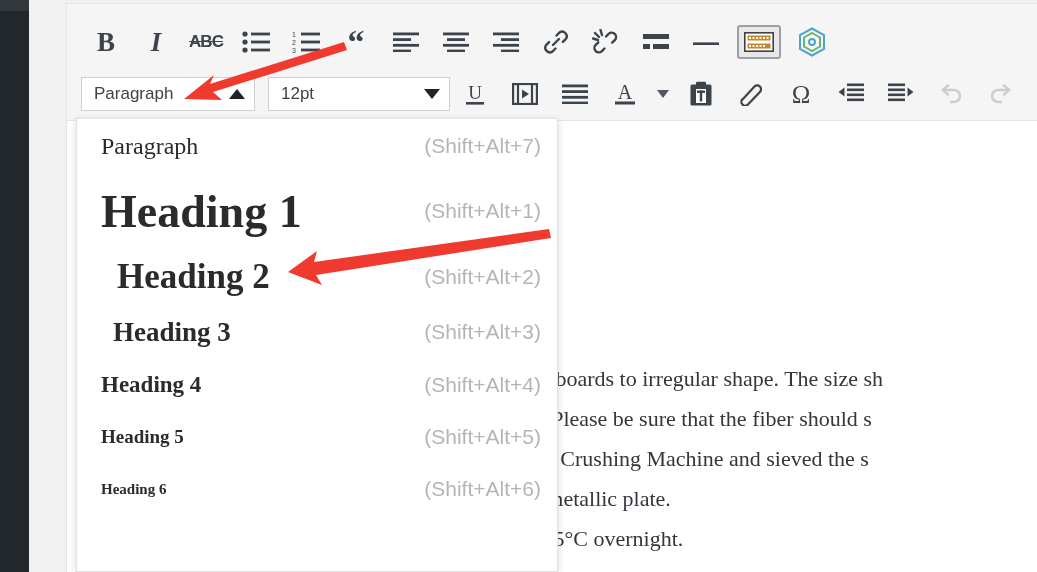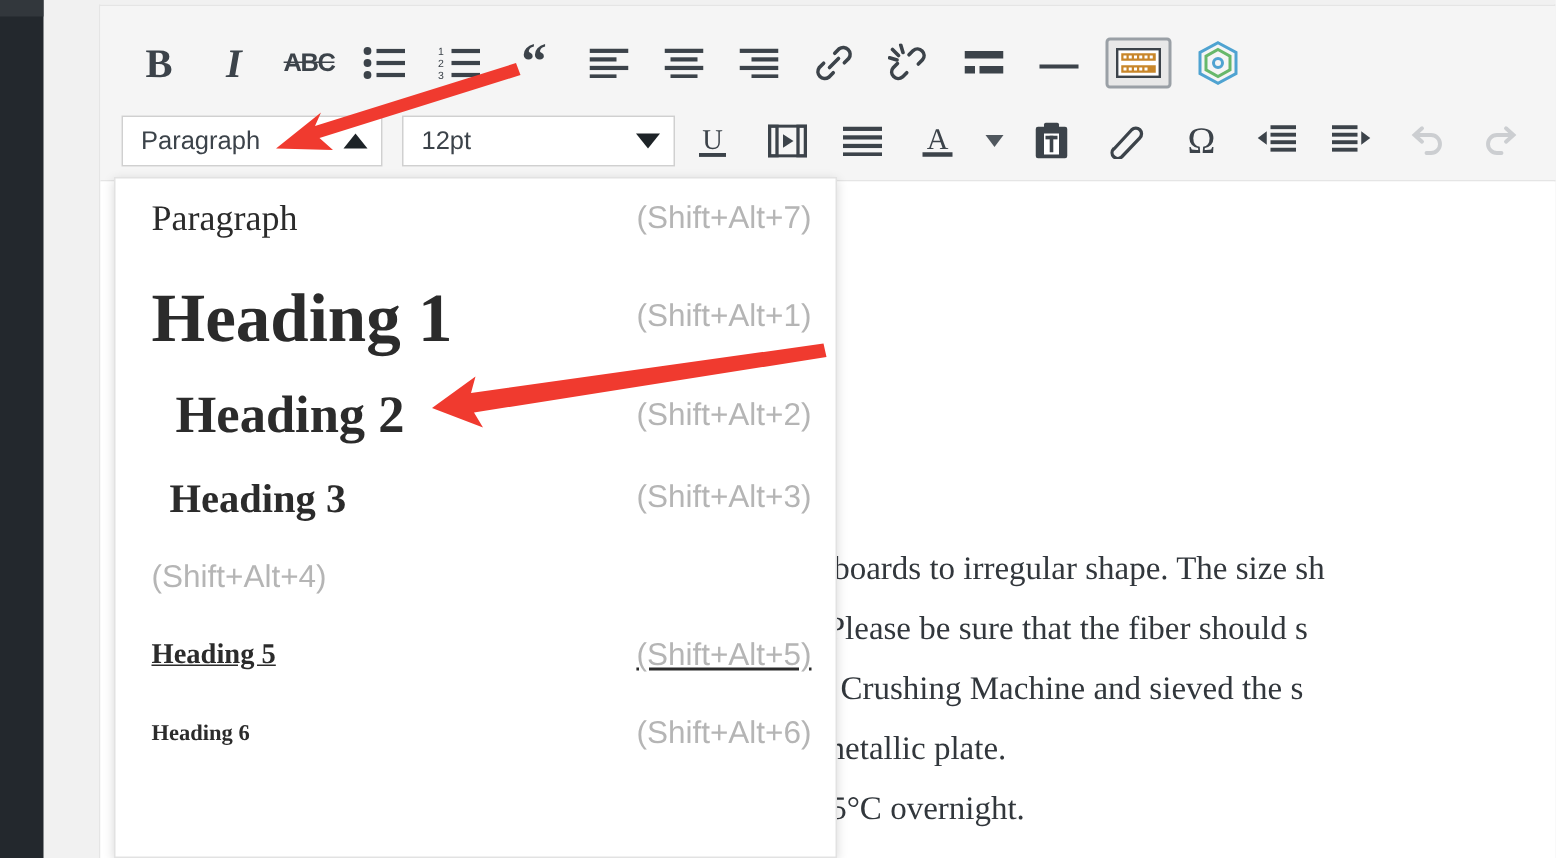--- a/index.html
+++ b/index.html
@@ -191,21 +191,21 @@
     font-family: "Liberation Mono", monospace;
     font-size: 21px; font-weight: normal;
   }
 
   
   .it0 { height: 54px; }
   .it1 { height: 76px; align-items: center; }
   .it2 { height: 56px; padding-left: 40px; }
   .it3 { height: 54px; margin-left: 12px; }
   .it4 { height: 52px; }
-  .it5 { height: 52px; text-decoration: underline; }
+  .it5 { height: 52px; }
   .it6 { height: 52px; }
   .it7 { height: 54px; }
 
   
   .arrows {
     position: absolute; left: 0; top: 0;
     width: 1037px; height: 572px;
     z-index: 60;
     pointer-events: none;
   }
@@ -493,20 +493,21 @@
     </div>
     <div class="dd-item it2">
       <span class="dd-label lv-h2">Heading 2</span>
       <span class="dd-sc">(Shift+Alt+2)</span>
     </div>
     <div class="dd-item it3">
       <span class="dd-label lv-h3">Heading 3</span>
       <span class="dd-sc">(Shift+Alt+3)</span>
     </div>
     <div class="dd-item it4">
+      <span class="dd-label lv-h4">Heading 4</span>
       <span class="dd-sc">(Shift+Alt+4)</span>
     </div>
     <div class="dd-item it5">
       <span class="dd-label lv-h5">Heading 5</span>
       <span class="dd-sc">(Shift+Alt+5)</span>
     </div>
     <div class="dd-item it6">
       <span class="dd-label lv-h6">Heading 6</span>
       <span class="dd-sc">(Shift+Alt+6)</span>
     </div>

